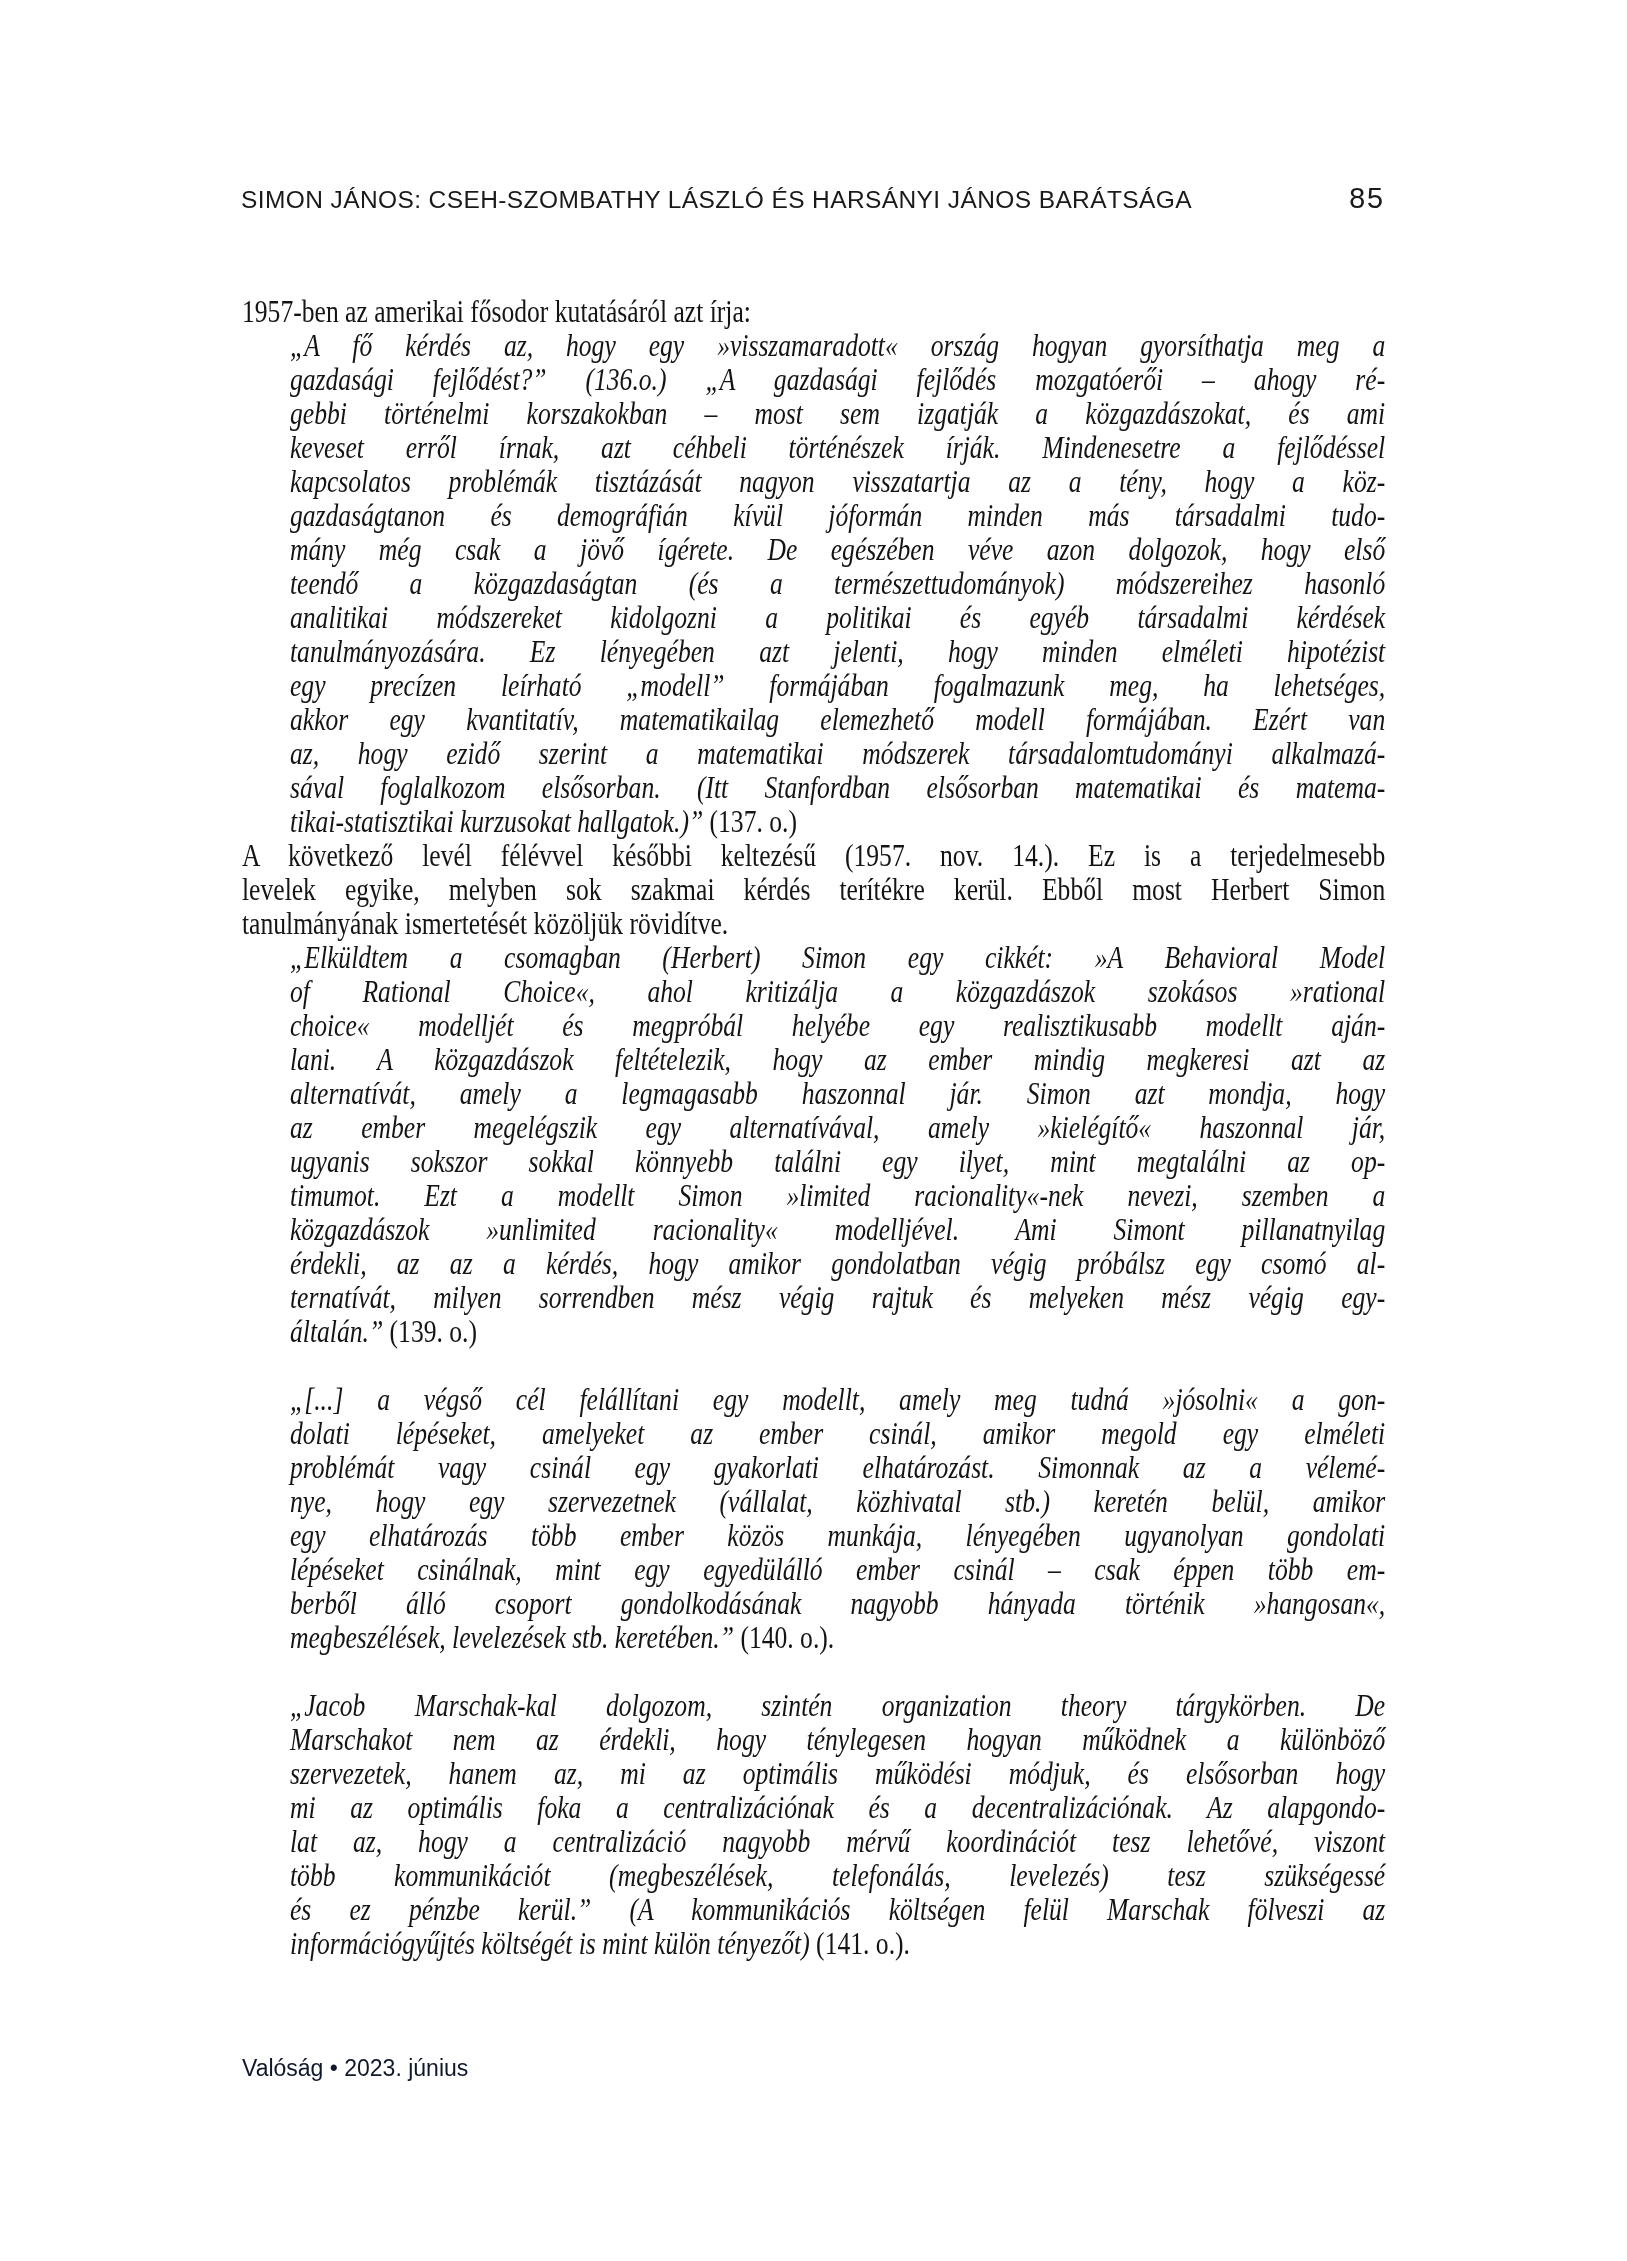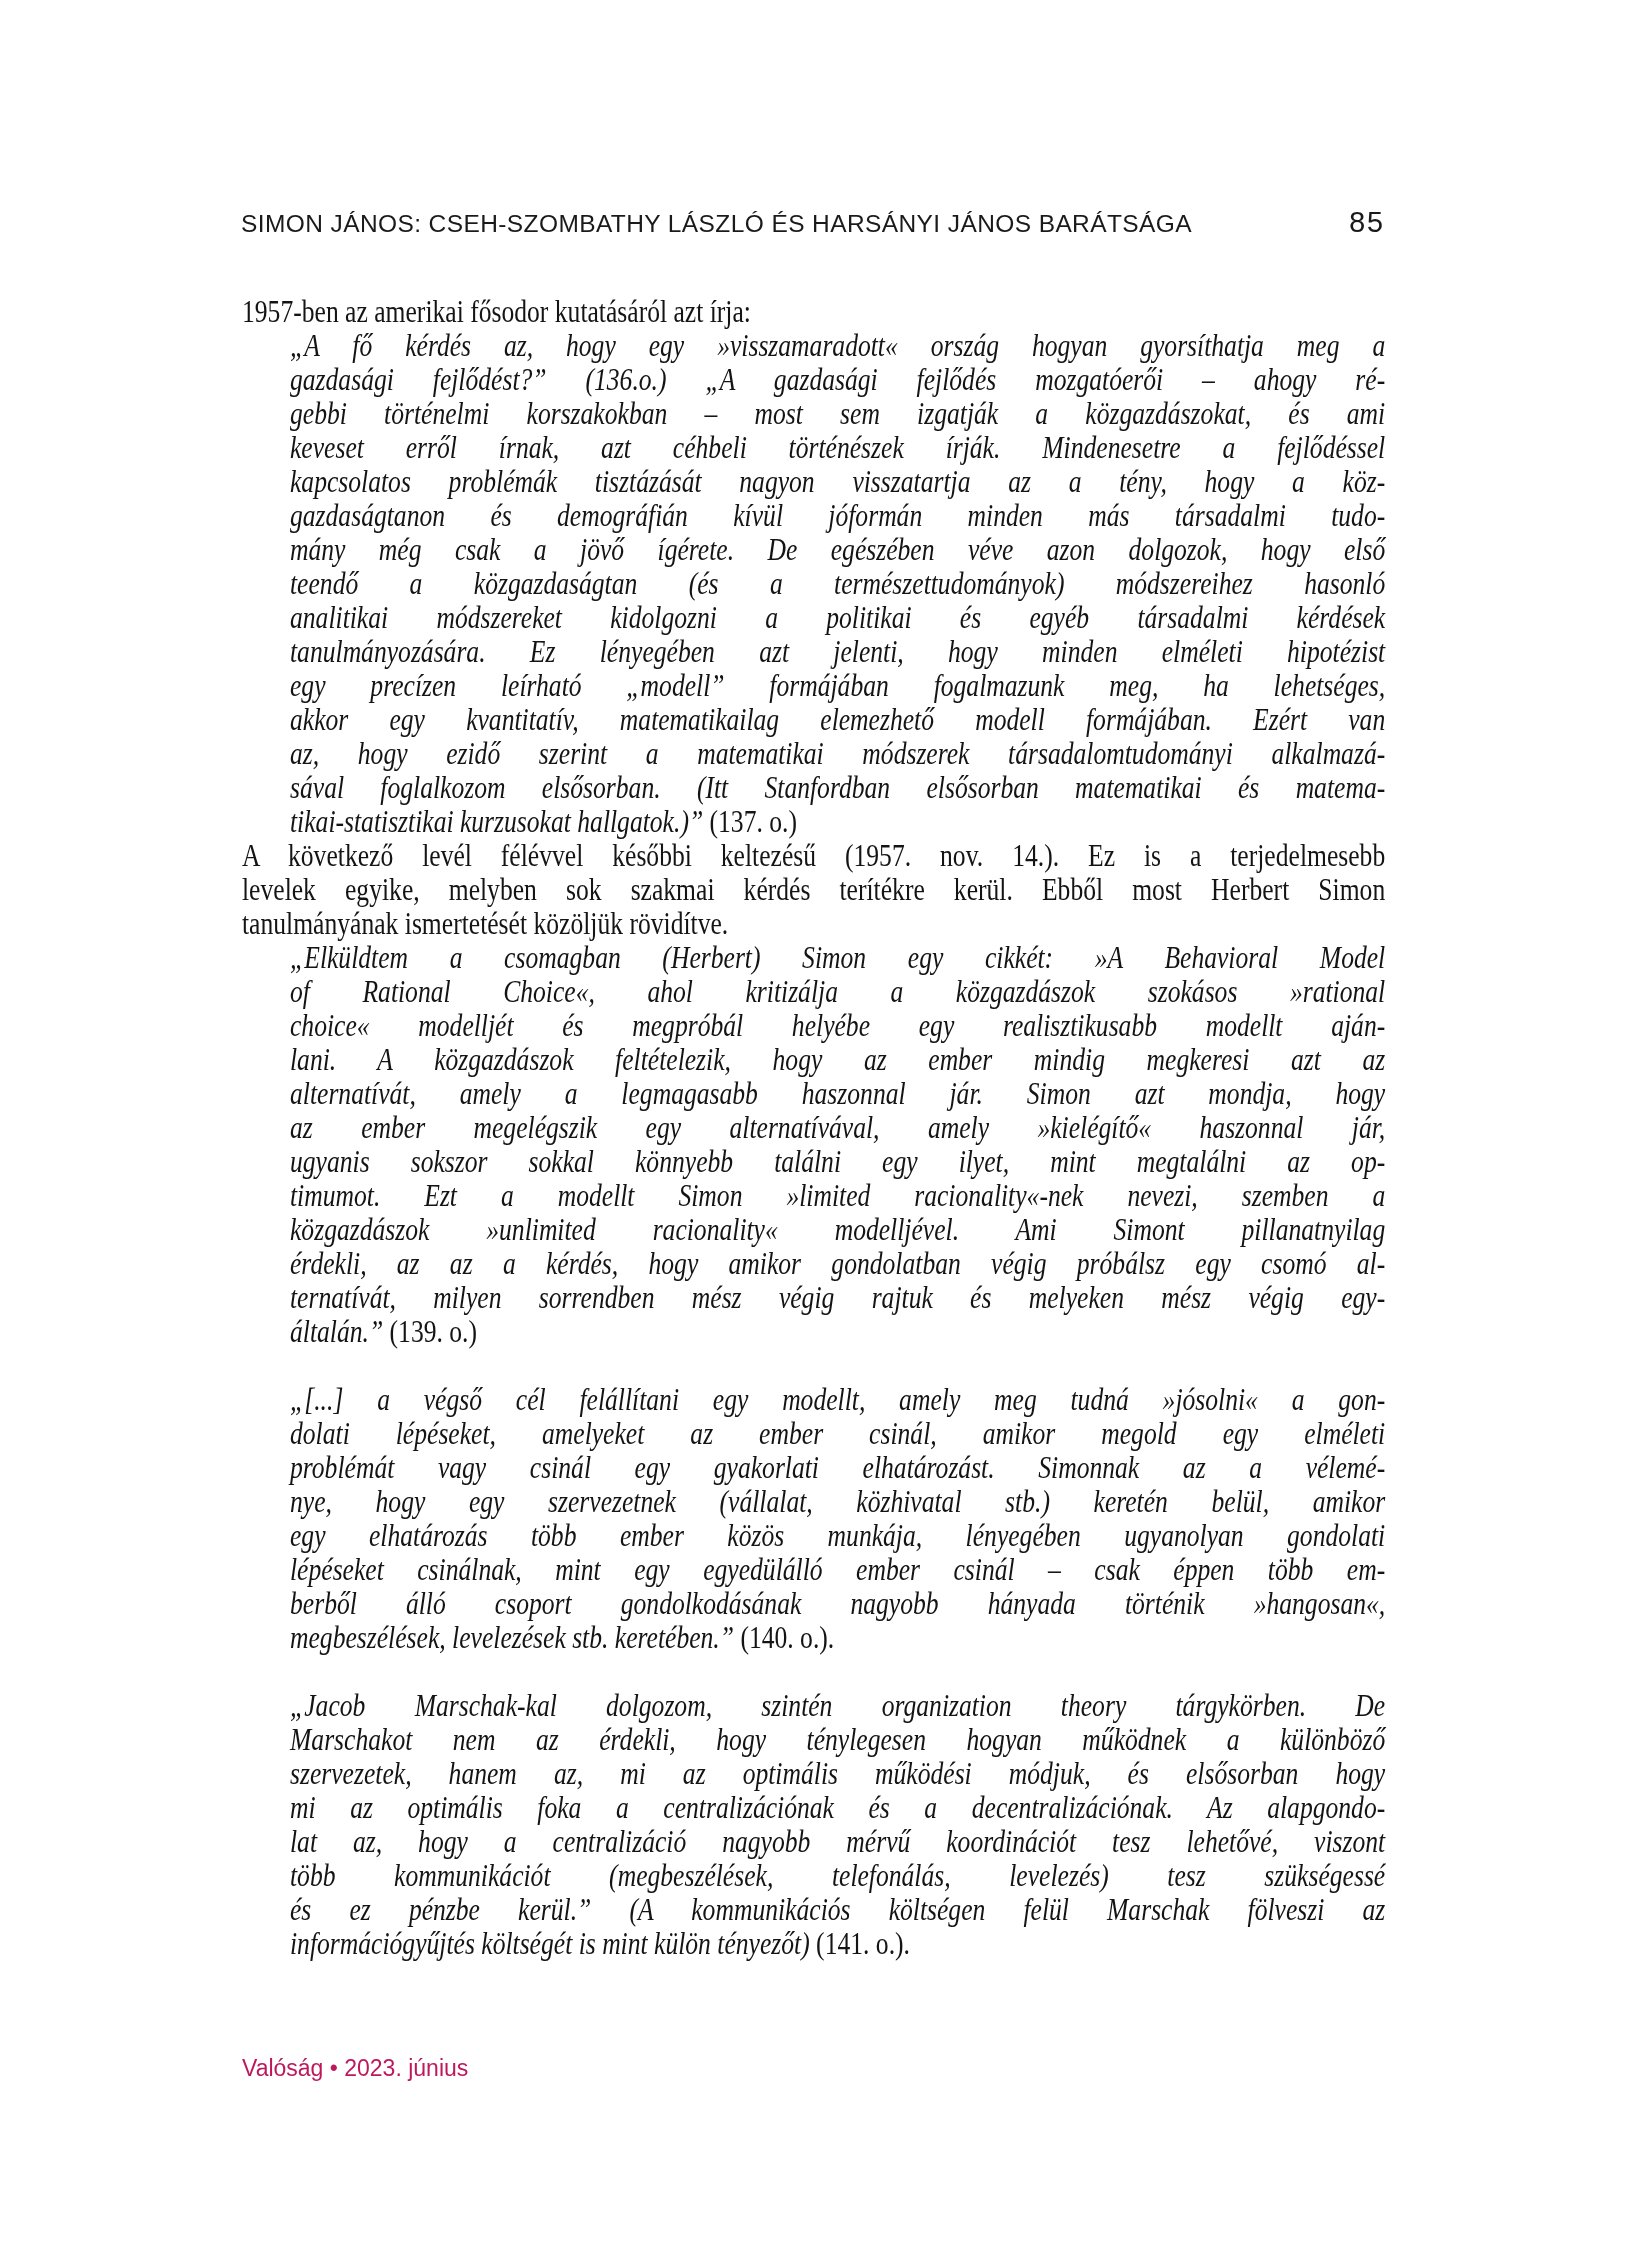--- a/index.html
+++ b/index.html
@@ -11,21 +11,21 @@
     position: relative;
     color: #161616;
     font-family: "Liberation Serif", serif;
   }
   .page { position: absolute; inset: 0; background: #ffffff; }
 
   
   .page-header {
     position: absolute;
     left: 241px;
-    top: 208px;
+    top: 184px;
     width: 1143px;
     display: flex;
     justify-content: space-between;
     align-items: baseline;
     font-family: "Liberation Sans", sans-serif;
     font-size: 24.5px;
     letter-spacing: 0.4px;
     color: #1a1a1a;
     white-space: nowrap;
   }
@@ -54,21 +54,21 @@
   .gap { height: 34px; }
   .roman { font-style: normal; }
 
   
   .page-footer {
     position: absolute;
     left: 242px;
     top: 2055px;
     font-family: "Liberation Sans", sans-serif;
     font-size: 23px;
-    color: #be185d;
+    color: #0f172a;
     white-space: nowrap;
   }
 </style>
 </head>
 <body>
 
 <div class="page">
 
   <div class="page-header">
     <span>SIMON JÁNOS: CSEH-SZOMBATHY LÁSZLÓ ÉS HARSÁNYI JÁNOS BARÁTSÁGA</span>

